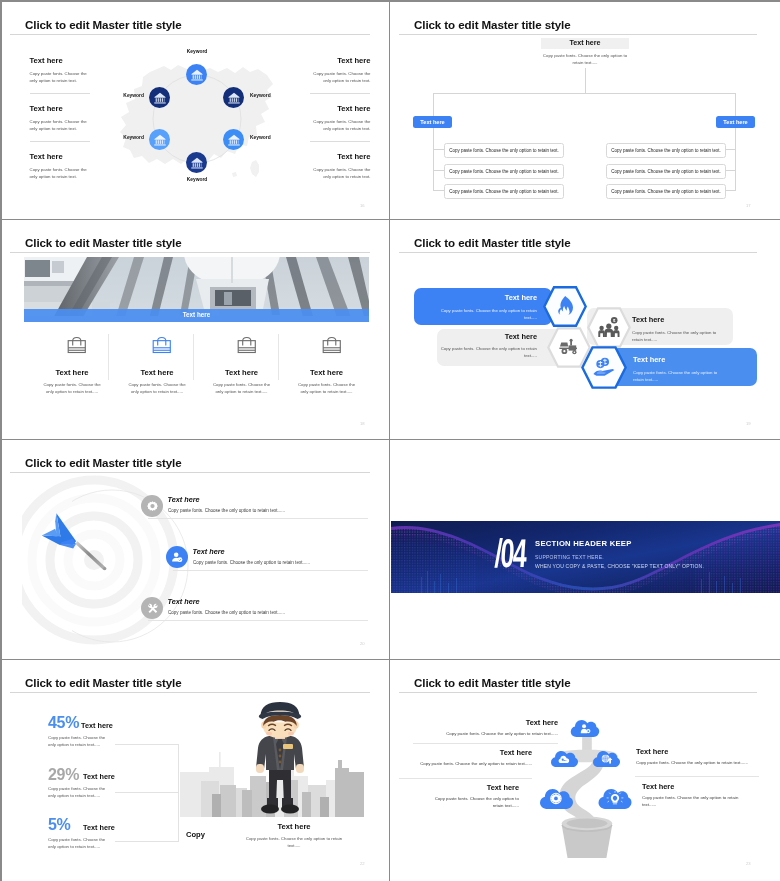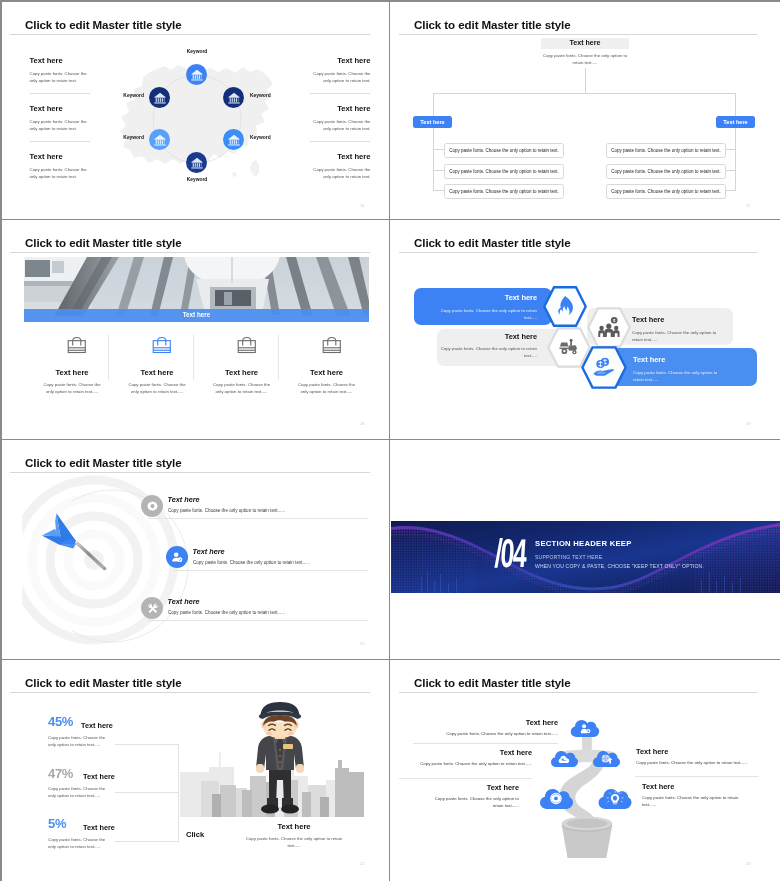--- a/index.html
+++ b/index.html
@@ -20,21 +20,21 @@
   .itembox span{font-size:4.5px;color:#1d1d1d;}
   .c18{position:absolute;top:112px;width:85px;text-align:center;}
   .bagicon{width:19.5px;height:20px;margin-left:10px;position:relative;top:3px;}
   .c18h{font-size:7.6px;font-weight:bold;color:#111;margin-top:12px;}
   .c18b{font-size:4.35px;color:#555;line-height:1.6;margin:5px auto 0;width:62px;}
   .c18sep{position:absolute;top:114px;width:1px;height:46px;background:#e6e6e6;}
   .s20icon{position:absolute;width:22px;height:22px;border-radius:50%;display:flex;align-items:center;justify-content:center;}
   .s20h{position:absolute;font-size:7.3px;font-weight:bold;font-style:italic;color:#111;}
   .s20b{position:absolute;font-size:4.55px;color:#3d3d3d;white-space:nowrap;}
   .s20d{position:absolute;height:1px;background:#e4e4e4;}
-  .s22p{position:absolute;font-size:13px;font-weight:bold;letter-spacing:-0.3px;}
+  .s22p{position:absolute;font-size:16px;font-weight:bold;letter-spacing:-0.3px;}
   .s22h{position:absolute;font-size:7.3px;font-weight:bold;color:#111;}
   .s22b{position:absolute;font-size:4.35px;color:#555;line-height:1.62;width:60px;}
   .cld{position:absolute;}
   .s23hR{position:absolute;text-align:right;font-size:7.4px;font-weight:bold;color:#111;}
   .s23bR{position:absolute;text-align:right;font-size:4.35px;color:#444;line-height:1.62;}
   .s23hL{position:absolute;font-size:7.4px;font-weight:bold;color:#111;}
   .s23bL{position:absolute;font-size:4.35px;color:#444;line-height:1.62;}
   .s23d{position:absolute;height:1px;background:#e4e4e4;}
 </style>
 </head>
@@ -680,34 +680,34 @@
       <path d="M16.2 24 C16.2 16 23 13 33 13 C43 13 49.8 16 49.8 24 C47.5 20.5 43 19 38.4 19.8 C35.4 17.6 29.6 17.6 26.6 19.8 C22 19 18.5 20.8 16.2 24 Z" fill="#6b4427"></path>
       <path d="M13.5 14.6 C13.5 4 21.5 0 33 0 C44.5 0 52.5 4 52.5 14.6 C47.5 10.2 41 8.6 33 8.6 C25 8.6 18.5 10.2 13.5 14.6 Z" fill="#2b3240"></path>
       <path d="M11.8 14.6 C11.8 11.4 19 9.8 33 9.8 C47 9.8 54.2 11.4 54.2 14.6 C54.2 15.8 52 16.6 50.5 16.9 C46 14.2 40 13.2 33 13.2 C26 13.2 20 14.2 15.5 16.9 C14 16.6 11.8 15.8 11.8 14.6 Z" fill="#303846"></path>
 
     </svg>
 
     <div class="s22p" style="left:46px;top:53.5px;color:#4a8ef0;">45%</div>
     <div class="s22h" style="left:79px;top:60.5px;">Text here</div>
     <div class="s22b" style="left:46px;top:74px;">Copy paste fonts. Choose the only option to retain text.....</div>
 
-    <div class="s22p" style="left:46px;top:105.5px;color:#a8a8a8;">47%</div>
+    <div class="s22p" style="left:46px;top:105.5px;color:#a8a8a8;">29%</div>
     <div class="s22h" style="left:81px;top:111.5px;">Text here</div>
     <div class="s22b" style="left:46px;top:125px;">Copy paste fonts. Choose the only option to retain text.....</div>
 
     <div class="s22p" style="left:46px;top:155.5px;color:#4a8ef0;">5%</div>
     <div class="s22h" style="left:81px;top:162.5px;">Text here</div>
     <div class="s22b" style="left:46px;top:176px;">Copy paste fonts. Choose the only option to retain text.....</div>
 
     <div style="position:absolute;left:113px;top:84px;width:64px;height:1px;background:#e2e2e2;"></div>
     <div style="position:absolute;left:113px;top:132px;width:64px;height:1px;background:#e2e2e2;"></div>
     <div style="position:absolute;left:113px;top:181px;width:64px;height:1px;background:#e2e2e2;"></div>
     <div style="position:absolute;left:176px;top:84px;width:1px;height:97px;background:#e2e2e2;"></div>
 
-    <div style="position:absolute;left:184px;top:169.5px;font-size:7.6px;font-weight:bold;color:#111;">Click</div>
+    <div style="position:absolute;left:184px;top:169.5px;font-size:7.6px;font-weight:bold;color:#111;">Copy</div>
     <div style="position:absolute;left:232px;top:161.5px;width:120px;text-align:center;font-size:7.6px;font-weight:bold;color:#111;">Text here</div>
     <div style="position:absolute;left:240px;top:174.5px;width:104px;text-align:center;font-size:4.35px;color:#555;line-height:1.65;">Copy paste fonts. Choose the only option to retain text.....</div>
 
     <div class="pgnum" style="left:358px;top:201px;">22</div>
   </div>
 
   <div class="slide" style="left:391px;top:660px;width:389px;height:221px;">
     <div class="wm"></div>
     <div class="stitle">Click to edit Master title style</div>
     <div class="trule" style="width:358px;"></div>

